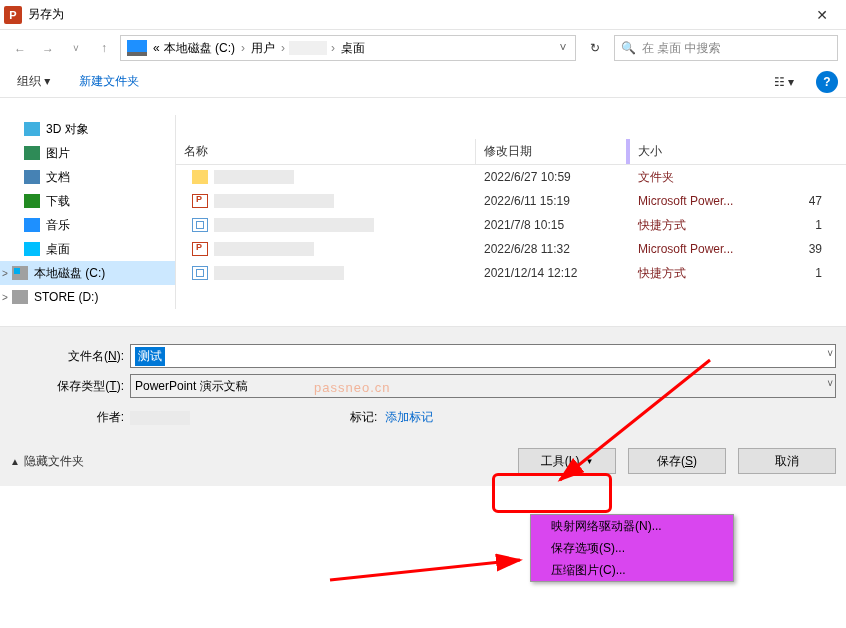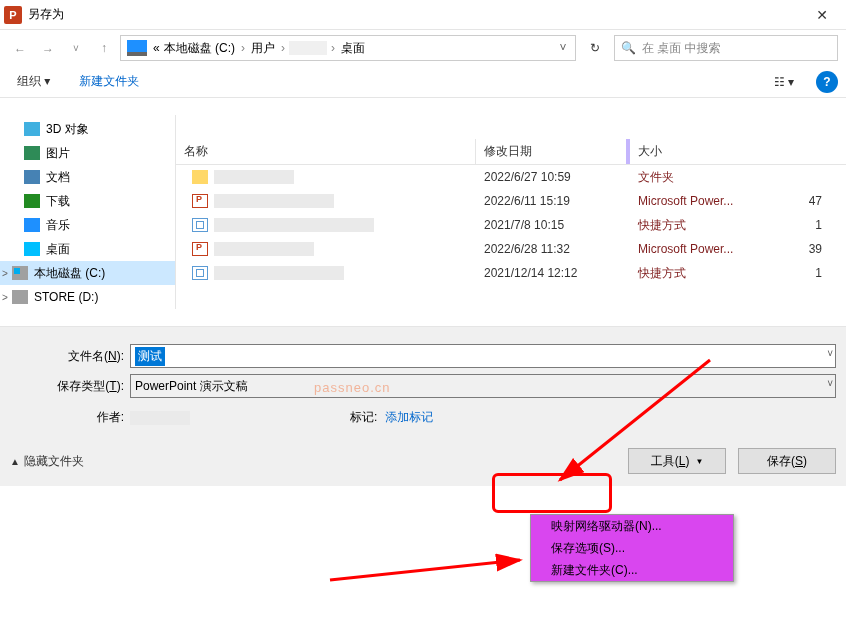--- a/index.html
+++ b/index.html
@@ -268,29 +268,30 @@
       <span>隐藏文件夹</span>
     </div>
     <div class="spacer"></div>
     <div class="btn tools">
       <span class="tools-label"><span style="text-decoration:none">工具(</span><span>L</span><span style="text-decoration:none">)</span></span>
       <span class="tri">▼</span>
     </div>
     <div class="btn">
       <span class="tools-label"><span style="text-decoration:none">保存(</span><span>S</span><span style="text-decoration:none">)</span></span>
     </div>
+    <div class="btn">取消</div>
   </div>
 </div>
 
 <div class="red-box b1"></div>
 
 <div class="dropdown">
   <div class="dd-item">映射网络驱动器(N)...</div>
   <div class="dd-item">保存选项(S)...</div>
-  <div class="dd-item">新建文件夹(C)...</div>
+  <div class="dd-item">压缩图片(C)...</div>
 </div>
 
 <svg class="arrow-svg" style="left:520px; top:350px;" width="200" height="150">
   <defs>
       <marker id="ah1" markerWidth="10" markerHeight="10" refX="8" refY="3" orient="auto">
         <path d="M0,0 L0,6 L9,3 z" fill="#ff0000"></path>
       </marker>
     </defs>
   <line x1="190" y1="10" x2="40" y2="130" stroke="#ff0000" stroke-width="3" marker-end="url(#ah1)"></line>
 </svg>

